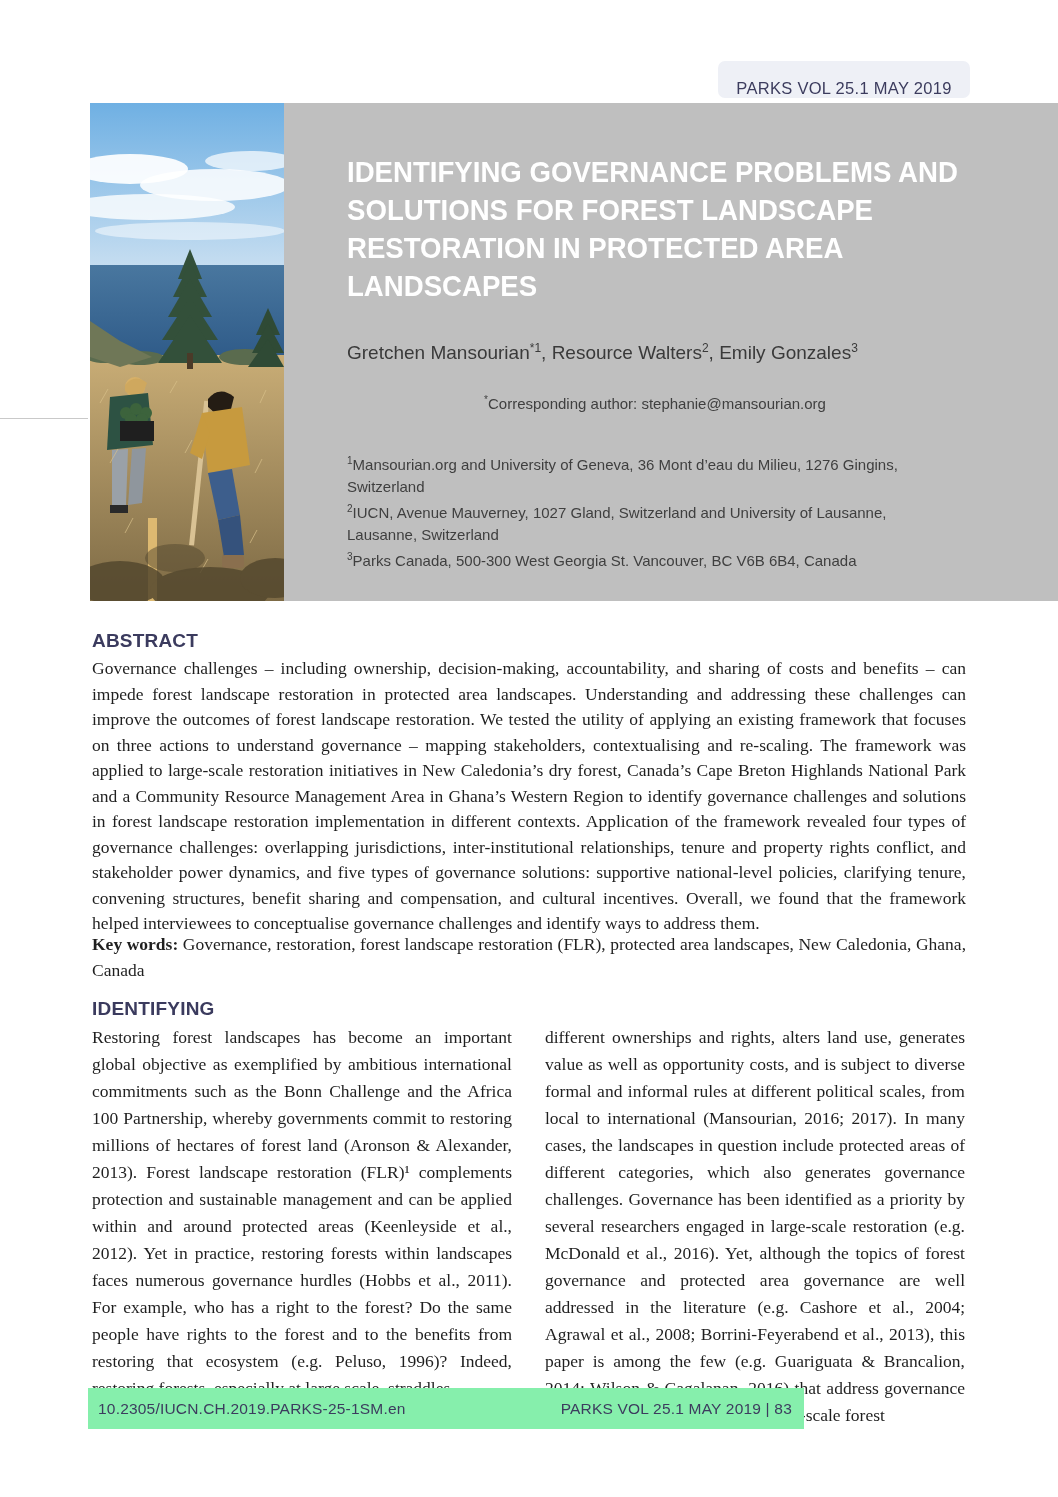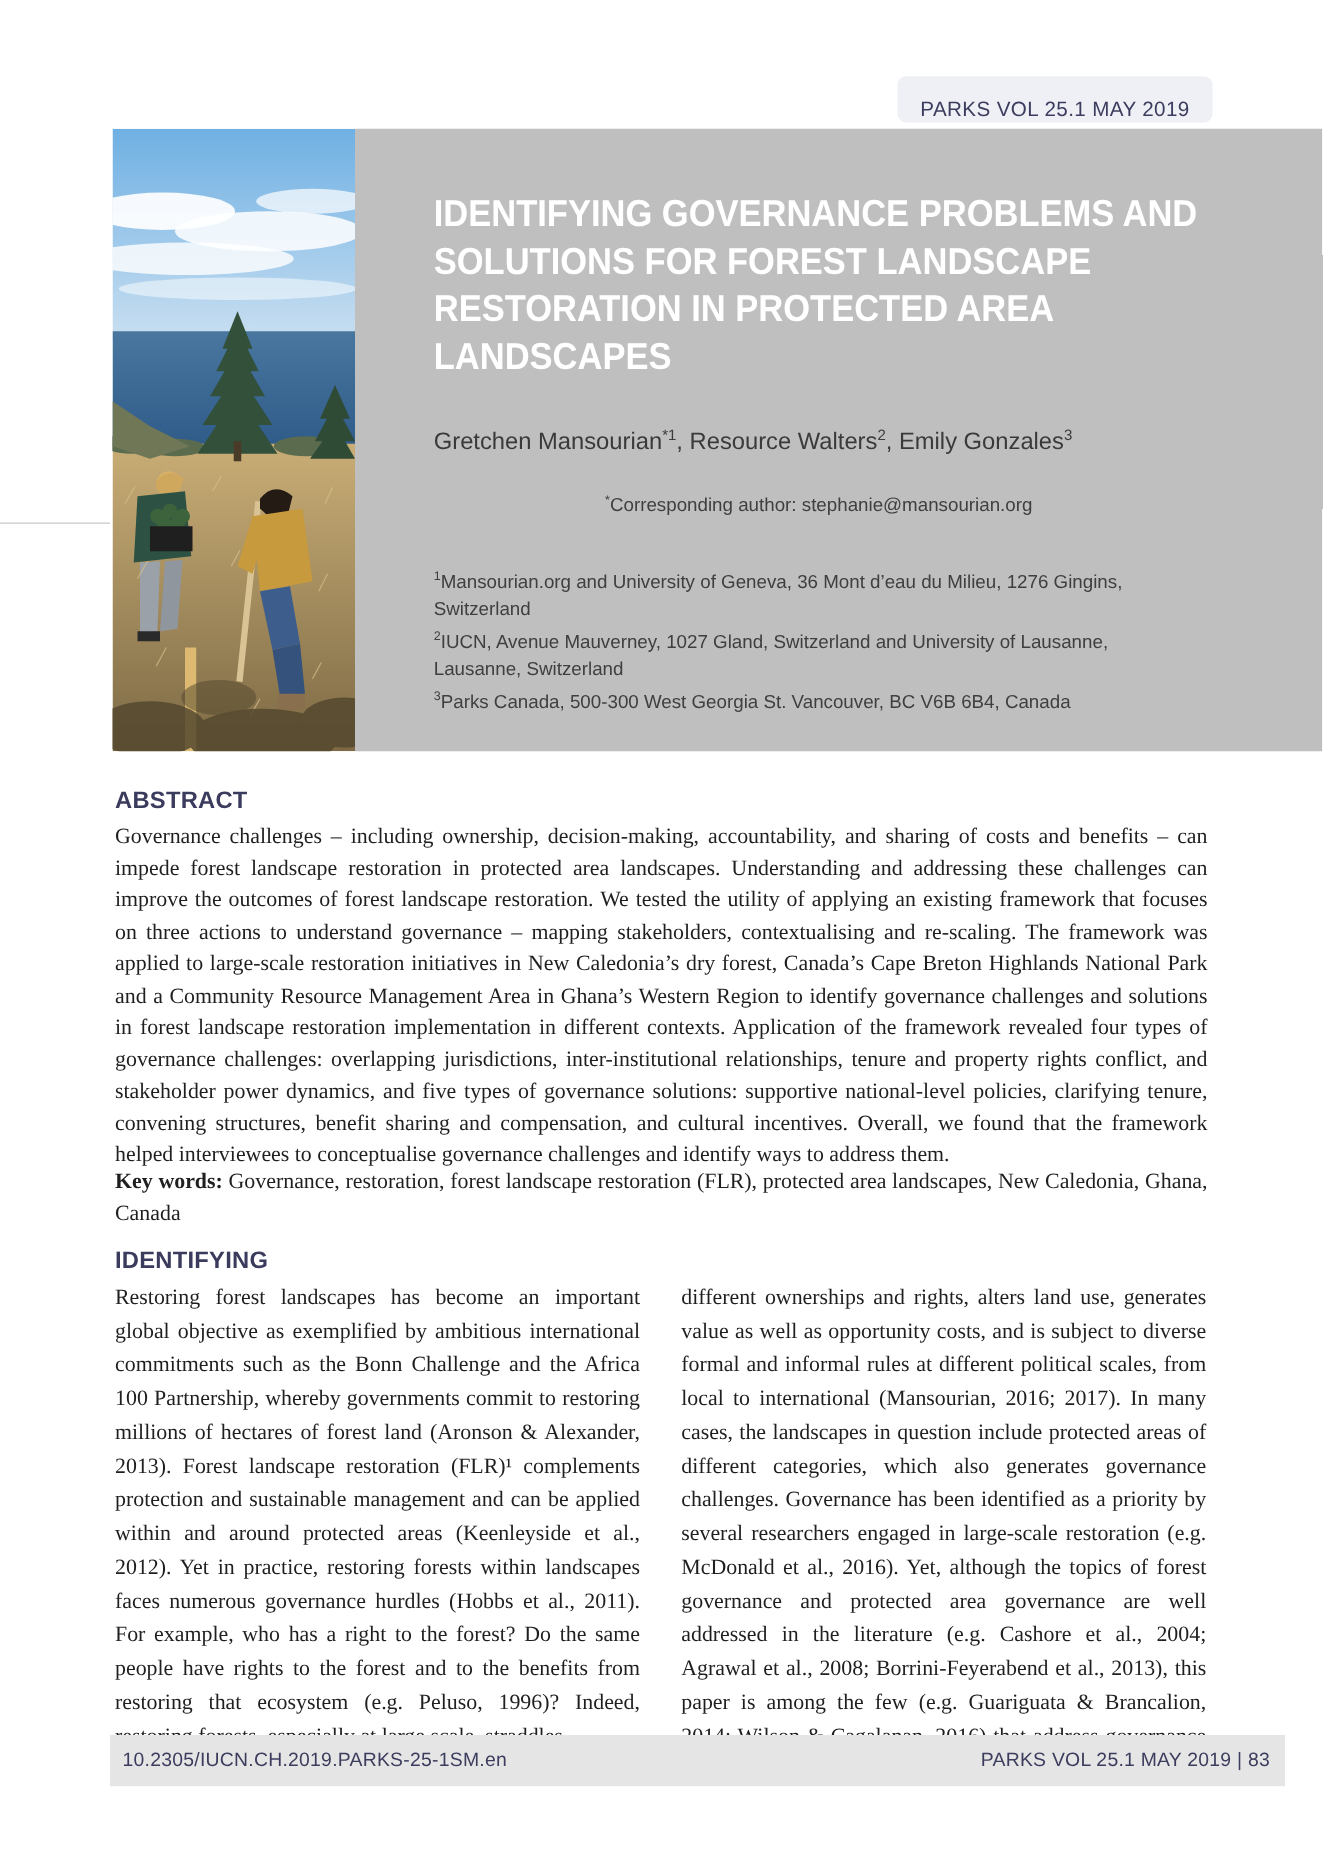--- a/index.html
+++ b/index.html
@@ -46,22 +46,22 @@
     font-family:"Liberation Serif",serif;color:#1f1f1f;
     font-size:17.5px;line-height:25.5px;text-align:justify;
   }
   .abstract-body{margin:0;}
   .keywords{margin:0;}
   .keywords .kw-label{font-weight:bold;}
   .columns{display:flex;gap:33px;margin-top:2px;}
   .col{width:420px;line-height:27px;}
   
   .footer{
-    position:absolute;left:88px;top:1388px;width:940px;height:41px;
-    background:#e5e5e5;display:flex;align-items:center;justify-content:space-between;
+    position:absolute;left:88px;top:1388px;width:716px;height:41px;
+    background:#86efac;display:flex;align-items:center;justify-content:space-between;
     box-sizing:border-box;padding:0 12px 0 10px;
     color:#3c3c5e;font-size:15.5px;letter-spacing:.2px;
   }
 </style>
 </head>
 <body>
 
 <div class="page">
 
   <div class="badge">

